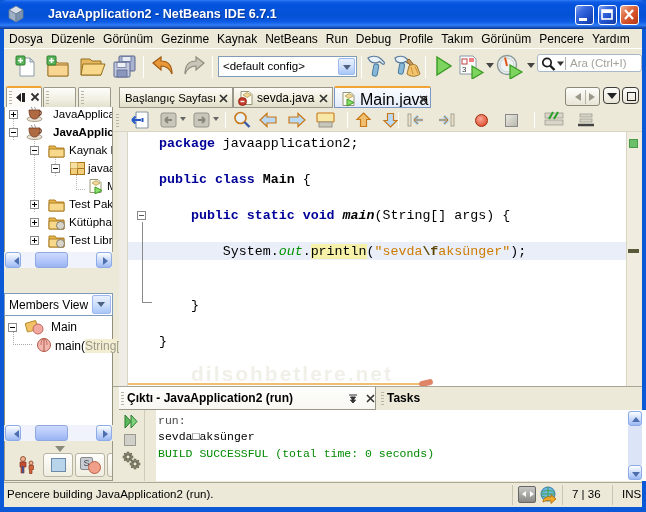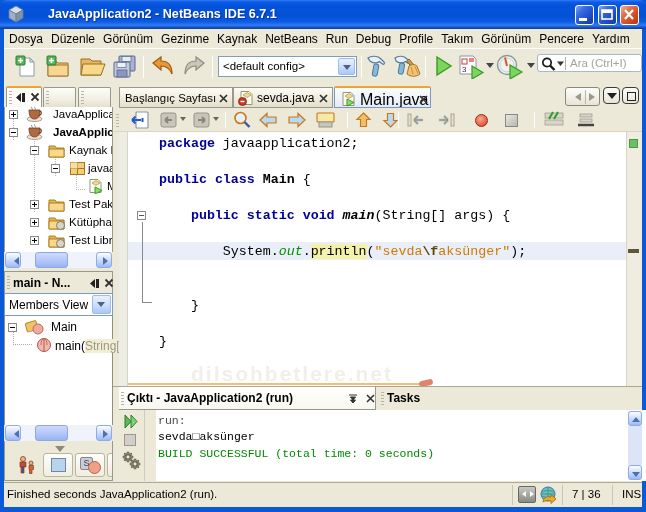--- a/index.html
+++ b/index.html
@@ -315,31 +315,20 @@
 <div class="xpsb-h" style="left:5px;top:252px;width:107px;height:16px">
   <div class="xpsb-btn" style="left:0;top:0">
         <div class="arr" style="left:4px;top:4px;border:4px solid transparent;border-right:5px solid #4d6fae"></div>
       </div>
   <div class="xpsb-thumb" style="left:30px;top:0;width:33px;height:16px"></div>
   <div class="xpsb-btn" style="left:91px;top:0">
         <div class="arr" style="left:6px;top:4px;border:4px solid transparent;border-left:5px solid #4d6fae"></div>
       </div>
 </div>
 
-<div id="navheader">
-  <div class="abs" style="left:2px;top:4px;width:3px;height:13px;background:repeating-linear-gradient(180deg,#b8b5a5 0,#b8b5a5 1px,transparent 1px,transparent 3px)"></div>
-  <div class="abs" style="left:8px;top:4px;font-size:12px;font-weight:bold;color:#000">main - N...</div>
-  <svg class="abs" style="left:82px;top:5px" width="14" height="13" viewBox="0 0 14 13">
-        <path d="M8 2 L3 6.5 L8 11 z" fill="#222"></path>
-        <rect x="9" y="2" width="3" height="9" fill="#222"></rect>
-      </svg>
-  <svg class="abs" style="left:98px;top:5px" width="12" height="12" viewBox="0 0 12 12">
-        <path d="M2.5 2.5 L9.5 9.5 M9.5 2.5 L2.5 9.5" stroke="#333" stroke-width="1.8"></path>
-      </svg>
-</div>
 
 <div id="memcombo">
   <div class="abs" style="left:4px;top:4px;font-size:12px">Members View</div>
   <span class="combobtn" style="width:19px;height:19px"></span>
 </div>
 
 <div id="navpanel">
   <div class="pmbox" style="left:3px;top:7px">
         <span class="h"></span>
       </div>
@@ -592,21 +581,21 @@
   <div class="xpsb-btn" style="left:0;top:0;width:14px;height:15px">
         <div class="arr" style="left:3px;top:5px;border:4px solid transparent;border-bottom:5px solid #4d6fae;border-top:none"></div>
       </div>
   <div class="abs" style="left:0;top:15px;width:14px;height:39px;background:#dce5f8"></div>
   <div class="xpsb-btn" style="left:0;top:54px;width:14px;height:15px">
         <div class="arr" style="left:3px;top:6px;border:4px solid transparent;border-top:5px solid #4d6fae"></div>
       </div>
 </div>
 
 <div id="statusbar">
-  <div class="abs" style="left:3px;top:5px">Finished seconds JavaApplication2 (run).</div>
+  <div class="abs" style="left:3px;top:5px">Pencere building JavaApplication2 (run).</div>
   <div class="abs" style="left:508px;top:2px;width:1px;height:20px;background:#c8c5b2"></div>
   <div class="abs" style="left:514px;top:3px;width:18px;height:17px;background:linear-gradient(180deg,#c8c8c4,#8a8a84);border:1px solid #666;border-radius:2px">
     <div class="arr" style="left:0px;top:4px;border:3.5px solid transparent;border-right:4.5px solid #fff"></div>
     <div class="arr" style="left:11px;top:4px;border:3.5px solid transparent;border-left:4.5px solid #fff"></div>
   </div>
   <svg class="abs" style="left:535px;top:3px" width="18" height="18" viewBox="0 0 18 18">
     <circle cx="9" cy="8" r="7" fill="#68b8e8" stroke="#3878a8" stroke-width="1"></circle>
     <path d="M3 6 c4 -2 8 -2 12 0 M3 10 c4 2 8 2 12 0 M9 1 v14 M2 8 h14" stroke="#48a048" stroke-width="1" fill="none"></path>
     <path d="M4 16 c0 -4 4 -6 8 -5 l0 -2.5 l5 4.5 l-5 4.5 l0 -2.5 c-3 -1 -6 0 -8 1 z" fill="#f0a828" stroke="#a86808" stroke-width="0.8"></path>
   </svg>

